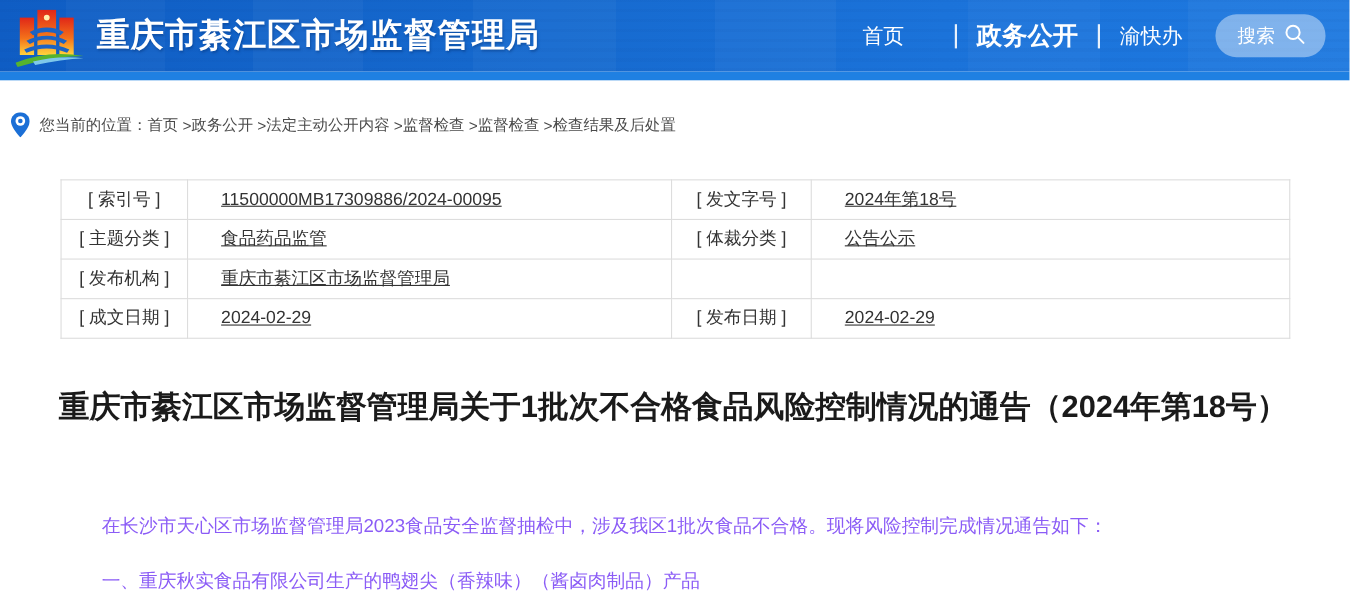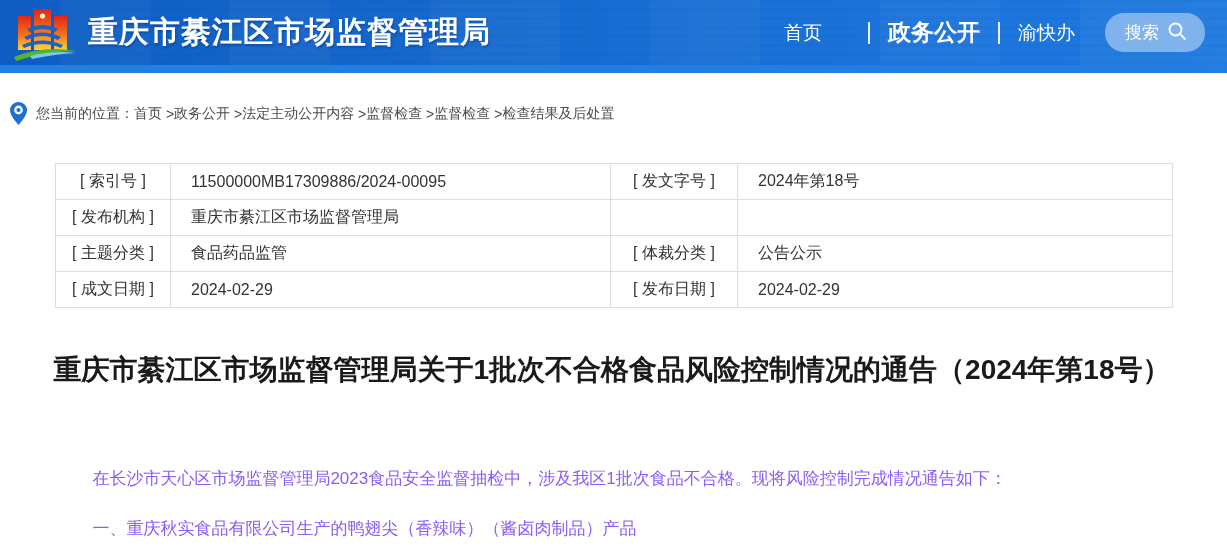--- a/index.html
+++ b/index.html
@@ -73,21 +73,21 @@
   .breadcrumb .sep { white-space: pre; color: #4a4a4a; }
   
   .meta-table {
     width: 1117px; margin: 38px 0 0 55px;
     border-collapse: collapse; table-layout: fixed;
     font-size: 16px; color: #333;
   }
   .meta-table td { border: 1px solid #ddd; height: 36px; background: #fff; }
   .meta-table td.lbl { text-align: center; width: 115px; color: #333; }
   .meta-table td.lbl2 { width: 127px; text-align: center; }
-  .meta-table td.val { padding-left: 20px; width: 440px; }
+  .meta-table td.val { padding-left: 30px; width: 440px; text-decoration: underline; }
   .meta-table td.val2 { width: 435px; }
   
   .doc-title {
     width: 1120px; margin: 42px auto 0 auto;
     text-align: left;
     font-size: 28px; font-weight: 700; color: #1a1a1a;
     line-height: 40px;
   }
   
   .article-body { margin: 76px 55px 0 55px; font-size: 17px; color: #8b5cf6; }
@@ -162,32 +162,32 @@
 
   <table class="meta-table">
     <tbody>
       <tr>
         <td class="lbl">[ 索引号 ]</td>
         <td class="val">11500000MB17309886/2024-00095</td>
         <td class="lbl lbl2">[ 发文字号 ]</td>
         <td class="val val2">2024年第18号</td>
       </tr>
       <tr>
+        <td class="lbl">[ 主题分类 ]</td>
+        <td class="val">食品药品监管</td>
+        <td class="lbl lbl2">[ 体裁分类 ]</td>
+        <td class="val val2">公告公示</td>
+      </tr>
+      <tr>
         <td class="lbl">[ 发布机构 ]</td>
         <td class="val">重庆市綦江区市场监督管理局</td>
         <td class="lbl lbl2"></td>
         <td class="val val2"></td>
       </tr>
       <tr>
-        <td class="lbl">[ 主题分类 ]</td>
-        <td class="val">食品药品监管</td>
-        <td class="lbl lbl2">[ 体裁分类 ]</td>
-        <td class="val val2">公告公示</td>
-      </tr>
-      <tr>
         <td class="lbl">[ 成文日期 ]</td>
         <td class="val">2024-02-29</td>
         <td class="lbl lbl2">[ 发布日期 ]</td>
         <td class="val val2">2024-02-29</td>
       </tr>
     </tbody>
   </table>
 
   <h2 class="doc-title">重庆市綦江区市场监督管理局关于1批次不合格食品风险控制情况的通告（2024年第18号）</h2>
 

